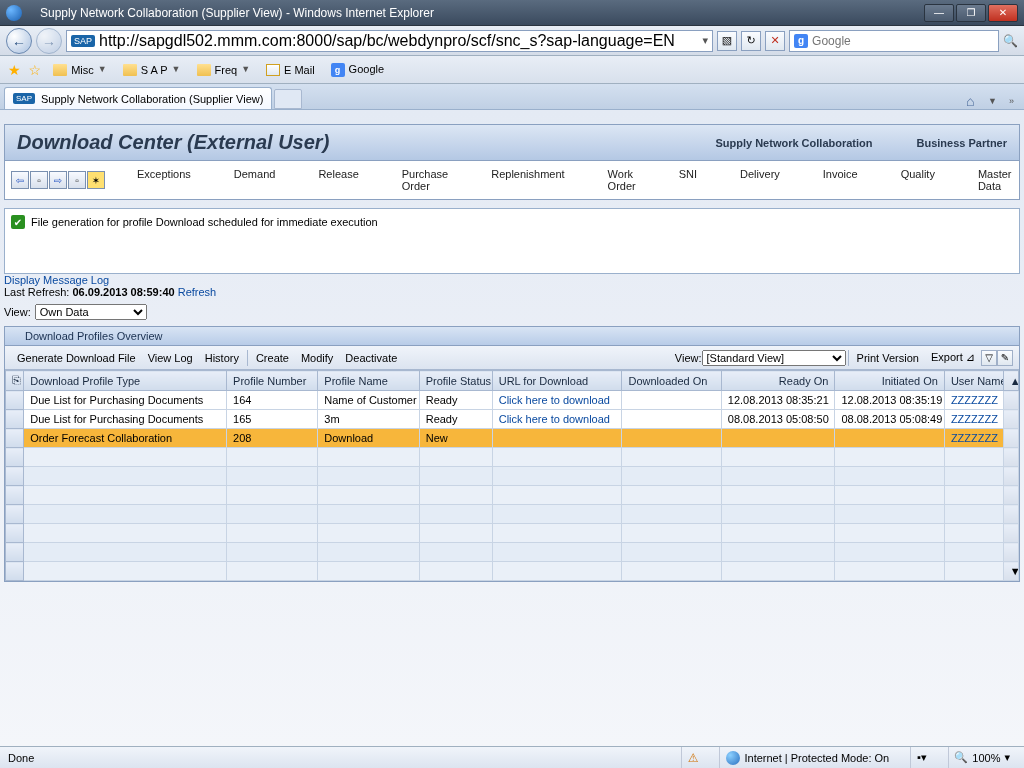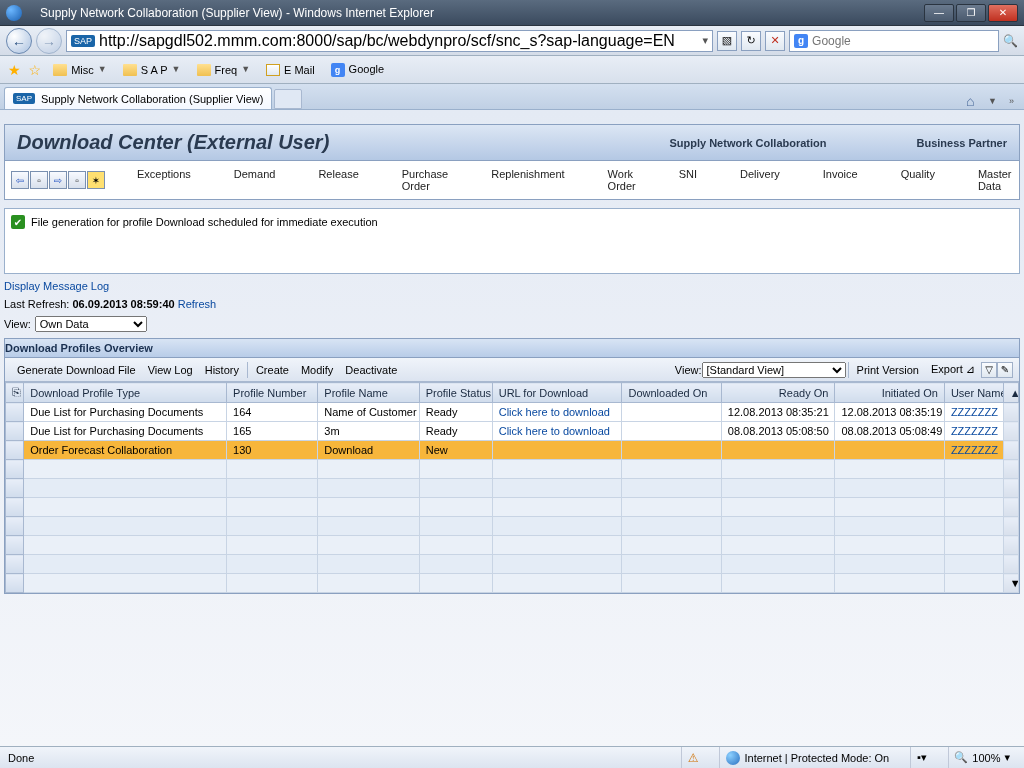--- a/index.html
+++ b/index.html
@@ -39,42 +39,42 @@
 .tab-bar { height: 26px; background: linear-gradient(#d4e0f0,#c0d0e4); display:flex; align-items:flex-end; padding:0 4px; border-bottom:1px solid #9ab0cc; position:relative; }
 .browser-tab { background:linear-gradient(#ffffff,#f4f8ff); border:1px solid #9ab0cc; border-bottom:none; border-radius:3px 3px 0 0; height:22px; display:flex; align-items:center; padding:0 8px; gap:6px; font-size:11px; max-width: 320px; }
 .tab-empty { width:28px; height:20px; border:1px solid #a8b8d0; margin-left:2px; background:#e0e8f4; border-radius:2px 2px 0 0; }
 .tab-bar .home-area { margin-left:auto; display:flex; align-items:center; gap:6px; padding:0 6px; }
 .home-icon { width:16px; height:16px; color:#4a6a9a; font-size:14px; }
 
 
 .sap-outer { padding: 4px 4px 0 4px; background: linear-gradient(#e4eaf4,#f4f6fa); height: calc(100% - 26px - 30px - 28px - 26px - 22px); overflow:hidden; }
 .sap-header { background: linear-gradient(#dce6f4,#b4c8e4); border:1px solid #8aa0c0; padding:6px 12px; display:flex; align-items:center;margin-top:10px; }
 .sap-title { font-size:20px; font-weight:bold; font-style:italic; color:#2a3a50; flex:1; }
-.sap-hdr-right { display:flex; gap:90px; font-size:11px; font-weight:bold; color:#2a3a50; }
+.sap-hdr-right { display:flex; gap:44px; font-size:11px; font-weight:bold; color:#2a3a50; }
 
 .sap-menubar { background:#fff; border:1px solid #8aa0c0; border-top:none; padding:3px 6px; display:flex; align-items:center; gap:2px; }
 .nav-icons { display:flex; gap:1px; margin-right:8px; align-items:center; }
 .nav-icon { width:18px; height:18px; border:1px solid #7a90b0; background:linear-gradient(#f8faff,#d8e0ec); display:flex; align-items:center; justify-content:center; font-size:10px; }
 .menubar-sep { width:1px; height:18px; background:#c0c8d8; margin:0 6px; }
 .menu-item { padding:4px 8px; color:#222; cursor:default; }
 
 .msg-box { margin-top:8px; border:1px solid #9ab0cc; background:#fff; padding:6px; height:66px; }
 .msg-row { display:flex; align-items:center; gap:6px; }
 .msg-check { width:14px; height:14px; background:#2a9020; color:#fff; display:flex; align-items:center; justify-content:center; font-size:10px; border-radius:2px; }
 
 .link-text { color:#0a4aa0; cursor:pointer; }
 .underline { }
 
-.meta-row { margin-top:6px; }
+.meta-row { }
 .view-row { margin-top:6px; display:flex; align-items:center; gap:4px; }
 .view-row select { font-size:11px; width:112px; }
 
 
 .panel { margin-top:6px; border:1px solid #8aa0c0; }
-.panel-title { background:linear-gradient(#d8e4f4,#b8cce8); padding:3px 0; font-weight:bold; color:#1a3050; border-bottom:1px solid #8aa0c0; }
+.panel-title { background:linear-gradient(#d8e4f4,#b8cce8); padding:3px 20px; font-weight:normal; color:#1a3050; border-bottom:1px solid #8aa0c0; }
 .toolbar { background:linear-gradient(#f0f4fa,#dce4f0); border-bottom:1px solid #a8b8d0; padding:3px 6px; display:flex; align-items:center; }
 .tool-item { padding:2px 6px; }
 .tool-sep { width:1px; height:16px; background:#a8b8d0; margin:0 2px; }
 .toolbar .spacer { flex:1; }
 .toolbar select { font-size:11px; width:144px; }
 .toolbar .tiny-icon { width:16px; height:16px; border:1px solid #a0b0c8; background:linear-gradient(#fafcff,#e0e8f0); display:flex; align-items:center; justify-content:center; font-size:10px; }
 
 
 .grid-wrap { position:relative; }
 table.grid { width:100%; border-collapse:collapse; table-layout:fixed; }
@@ -292,21 +292,21 @@
               <td><span class="link-text underline">Click here to download</span></td>
               <td></td>
               <td class="ralign">08.08.2013 05:08:50</td>
               <td class="ralign">08.08.2013 05:08:49</td>
               <td><span class="link-text underline">ZZZZZZZ</span></td>
               <td class="scroll-cell"></td>
             </tr>
             <tr class="sel">
               <td class="rowhandle"></td>
               <td>Order Forecast Collaboration</td>
-              <td>130</td>
+              <td>208</td>
               <td>Download</td>
               <td>New</td>
               <td></td>
               <td></td>
               <td class="ralign"></td>
               <td class="ralign"></td>
               <td><span class="link-text underline">ZZZZZZZ</span></td>
               <td class="scroll-cell"></td>
             </tr>
             <tr class="empty">

